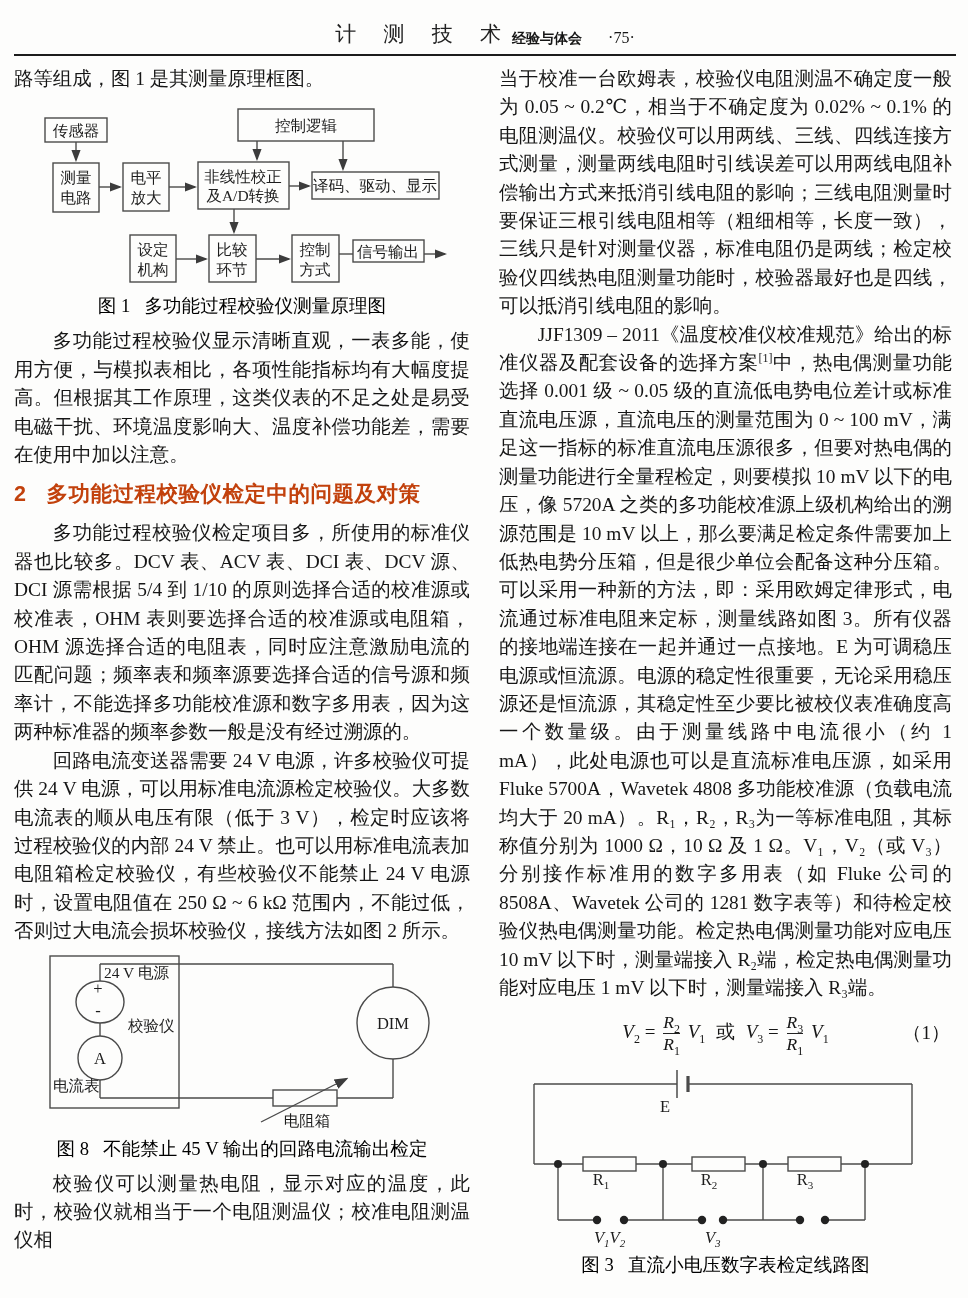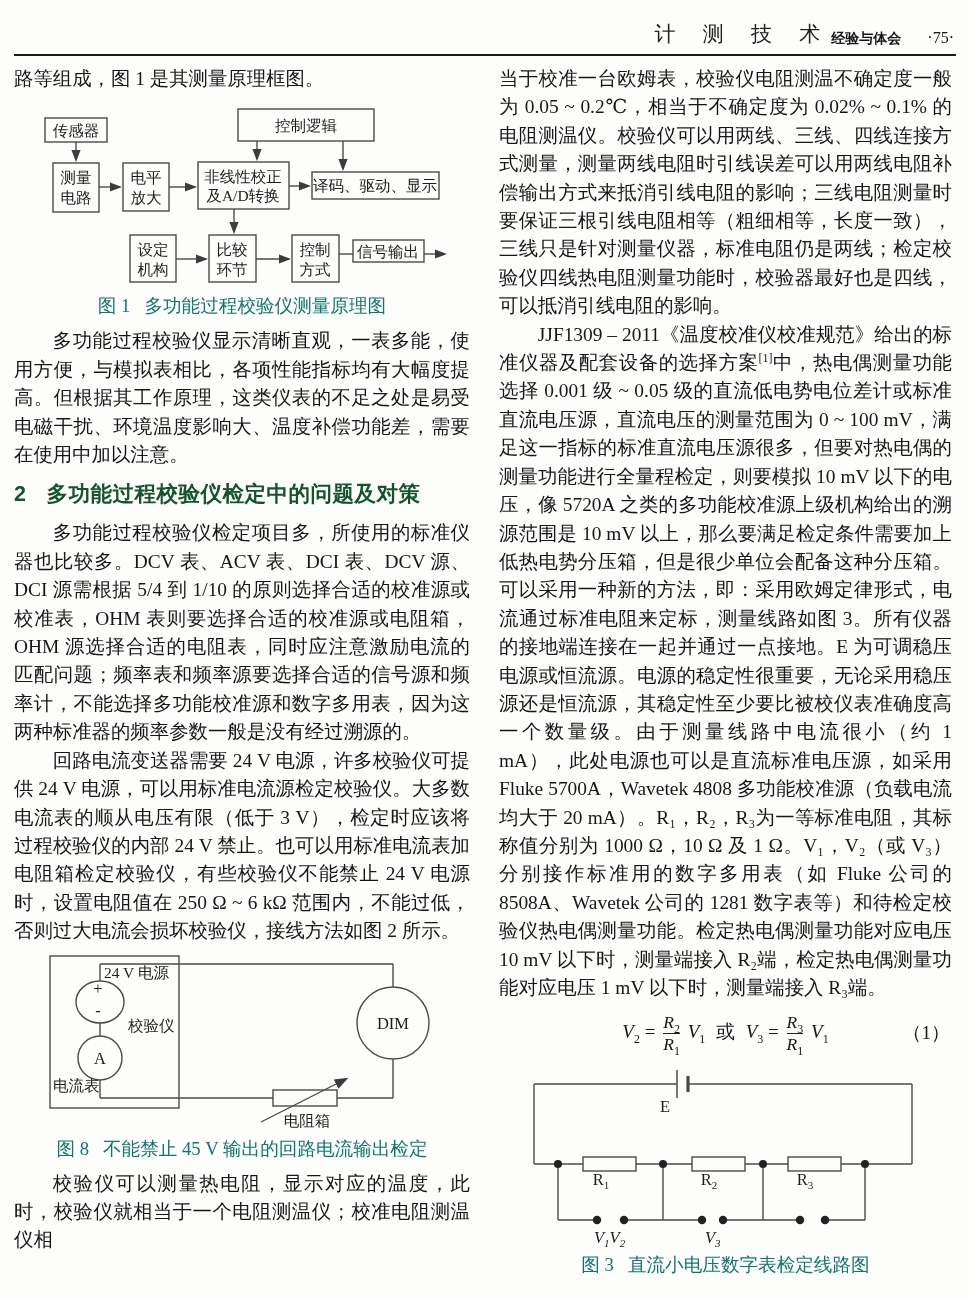--- a/index.html
+++ b/index.html
@@ -9,21 +9,21 @@
     margin:0 auto;
     background:#fdfdfc;
     color:#161616;
     font-family:"Liberation Serif","DejaVu Serif",serif;
     overflow:hidden;
     box-sizing:border-box;
     padding:14px 12px 0 14px;
   }
   
   .hdr{
-    display:flex;justify-content:flex-end;align-items:flex-end;
+    display:flex;justify-content:center;align-items:flex-end;
     padding:6px 2px 6px 2px;
     border-bottom:2.5px solid #1c1c1c;
   }
   .hdr-left{font-size:21px;letter-spacing:11px;color:#222;}
   .hdr-right{display:flex;align-items:baseline;gap:26px;}
   .hdr-sec{font-family:"Liberation Sans","DejaVu Sans",sans-serif;font-weight:bold;font-size:14px;}
   .hdr-pg{font-size:16px;}
   
   .cols{display:flex;gap:29px;margin-top:9px;}
   .col{width:456px;}
@@ -34,31 +34,31 @@
     line-height:28.4px;
     text-align:justify;
     text-justify:inter-ideograph;
   }
   p.indent{text-indent:2em;}
   sup.cite{font-size:12px;vertical-align:super;line-height:0;}
   .rtx sub, .rtx sup{line-height:0;}
   h2.sec{
     margin:10px 0 11px 0;
     font-family:"Liberation Sans","DejaVu Sans",sans-serif;
-    font-size:21.5px;font-weight:bold;color:#14532d;
+    font-size:21.5px;font-weight:bold;color:#c2410c;
     letter-spacing:0.5px;
   }
   h2.sec .num{margin-right:20px;}
   figure{margin:0;}
   .figwrap{margin:6px 0 8px 0;}
   .figcap{
     text-align:center;
     font-size:18.6px;
     margin-top:2px;
-    color:#0f766e;
+    color:#000000;
   }
   .figcap .capno{margin-right:14px;}
   svg{display:block;}
   svg text{fill:#1d1d1d;font-family:"Liberation Serif","DejaVu Serif",serif;}
   .boxlab{font-size:15.5px;}
   .figlab{font-size:15.5px;}
   .latinlab{font-size:16.5px;}
   
   .formula{
     position:relative;

